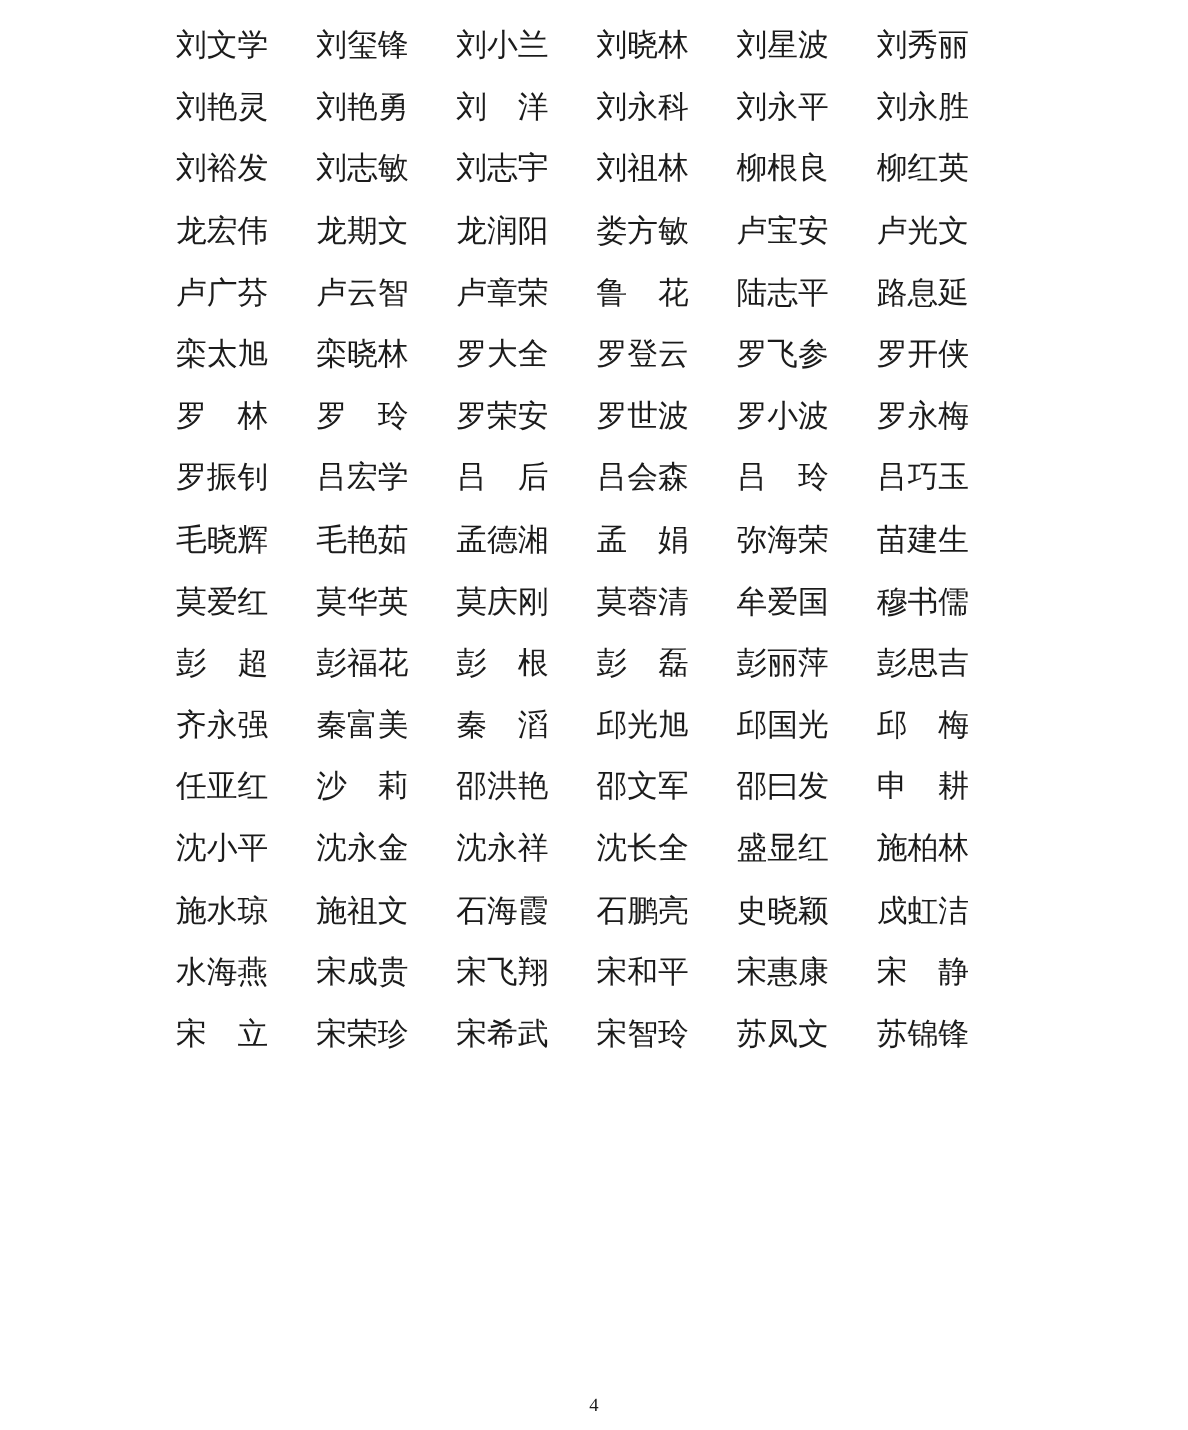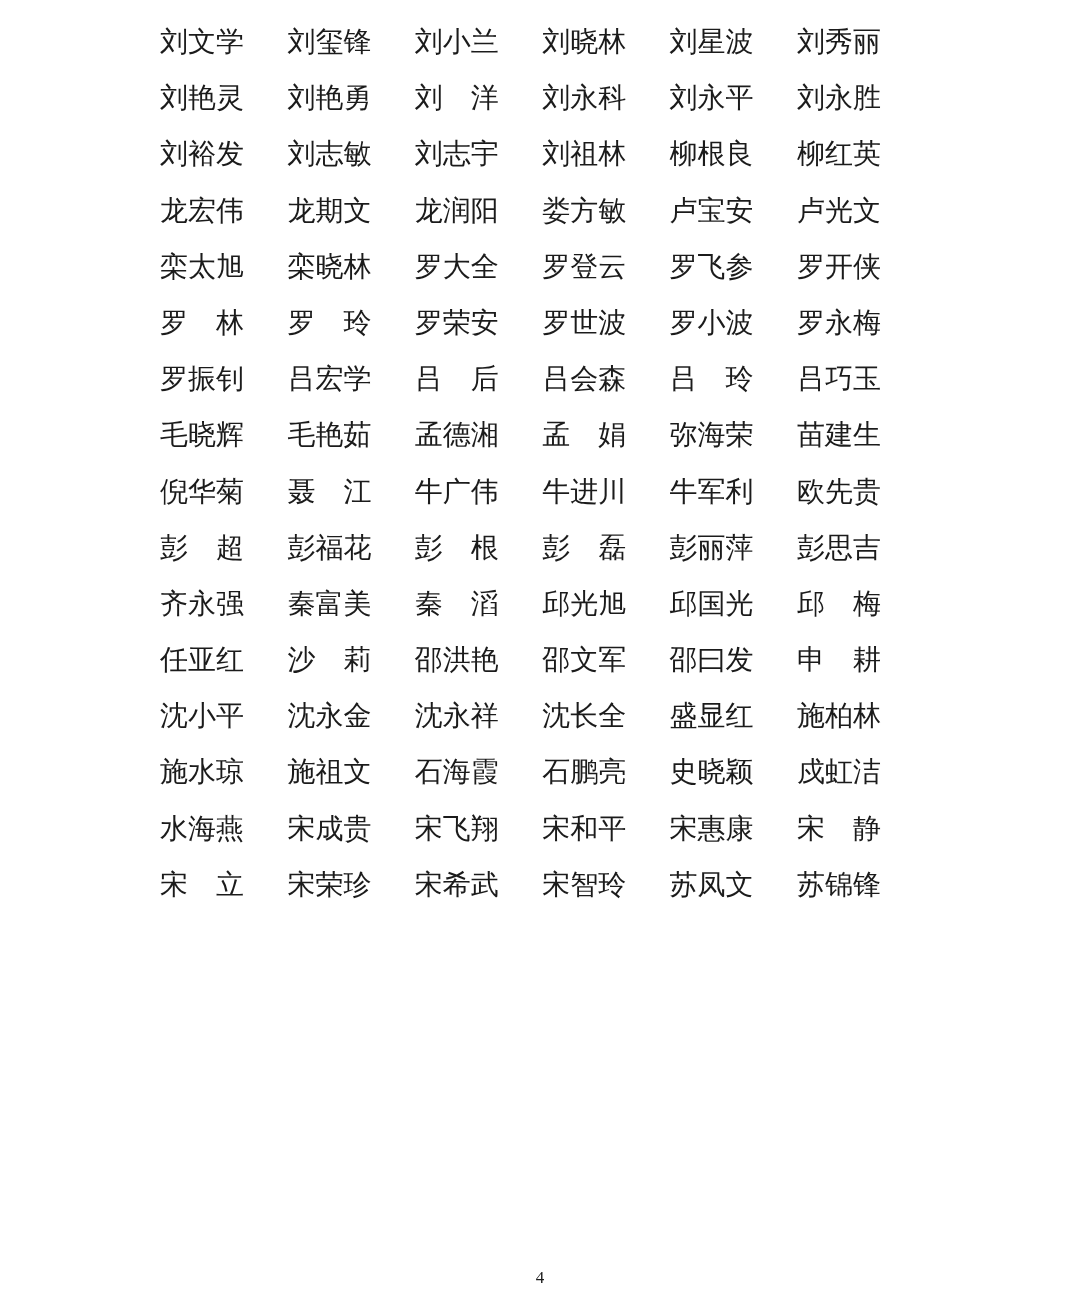--- a/index.html
+++ b/index.html
@@ -79,20 +79,28 @@
       </div>
       <div class="name-row">
         <span class="name-cell">龙宏伟</span>
         <span class="name-cell">龙期文</span>
         <span class="name-cell">龙润阳</span>
         <span class="name-cell">娄方敏</span>
         <span class="name-cell">卢宝安</span>
         <span class="name-cell">卢光文</span>
       </div>
       <div class="name-row">
+        <span class="name-cell">卢广芬</span>
+        <span class="name-cell">卢云智</span>
+        <span class="name-cell">卢章荣</span>
+        <span class="name-cell">鲁　花</span>
+        <span class="name-cell">陆志平</span>
+        <span class="name-cell">路息延</span>
+      </div>
+      <div class="name-row">
         <span class="name-cell">栾太旭</span>
         <span class="name-cell">栾晓林</span>
         <span class="name-cell">罗大全</span>
         <span class="name-cell">罗登云</span>
         <span class="name-cell">罗飞参</span>
         <span class="name-cell">罗开侠</span>
       </div>
       <div class="name-row">
         <span class="name-cell">罗　林</span>
         <span class="name-cell">罗　玲</span>
@@ -111,26 +119,26 @@
       </div>
       <div class="name-row">
         <span class="name-cell">毛晓辉</span>
         <span class="name-cell">毛艳茹</span>
         <span class="name-cell">孟德湘</span>
         <span class="name-cell">孟　娟</span>
         <span class="name-cell">弥海荣</span>
         <span class="name-cell">苗建生</span>
       </div>
       <div class="name-row">
-        <span class="name-cell">倪华菊</span>
-        <span class="name-cell">聂　江</span>
-        <span class="name-cell">牛广伟</span>
-        <span class="name-cell">牛进川</span>
-        <span class="name-cell">牛军利</span>
-        <span class="name-cell">欧先贵</span>
+        <span class="name-cell">莫爱红</span>
+        <span class="name-cell">莫华英</span>
+        <span class="name-cell">莫庆刚</span>
+        <span class="name-cell">莫蓉清</span>
+        <span class="name-cell">牟爱国</span>
+        <span class="name-cell">穆书儒</span>
       </div>
       <div class="name-row">
         <span class="name-cell">彭　超</span>
         <span class="name-cell">彭福花</span>
         <span class="name-cell">彭　根</span>
         <span class="name-cell">彭　磊</span>
         <span class="name-cell">彭丽萍</span>
         <span class="name-cell">彭思吉</span>
       </div>
       <div class="name-row">

